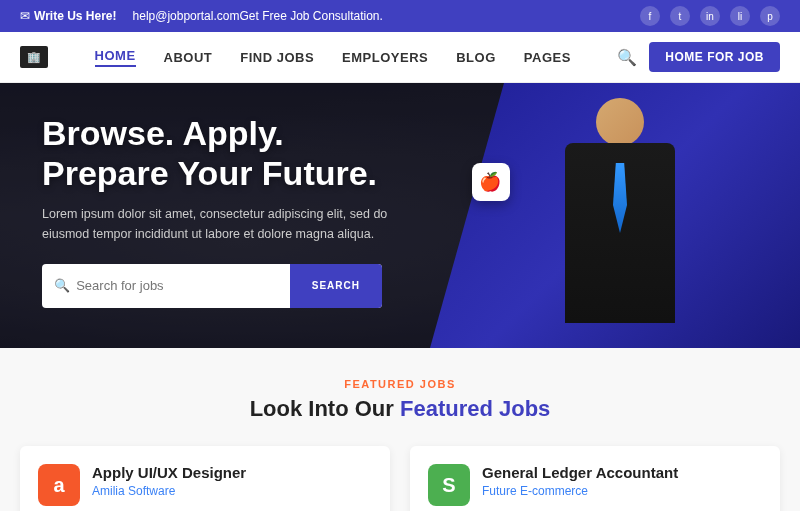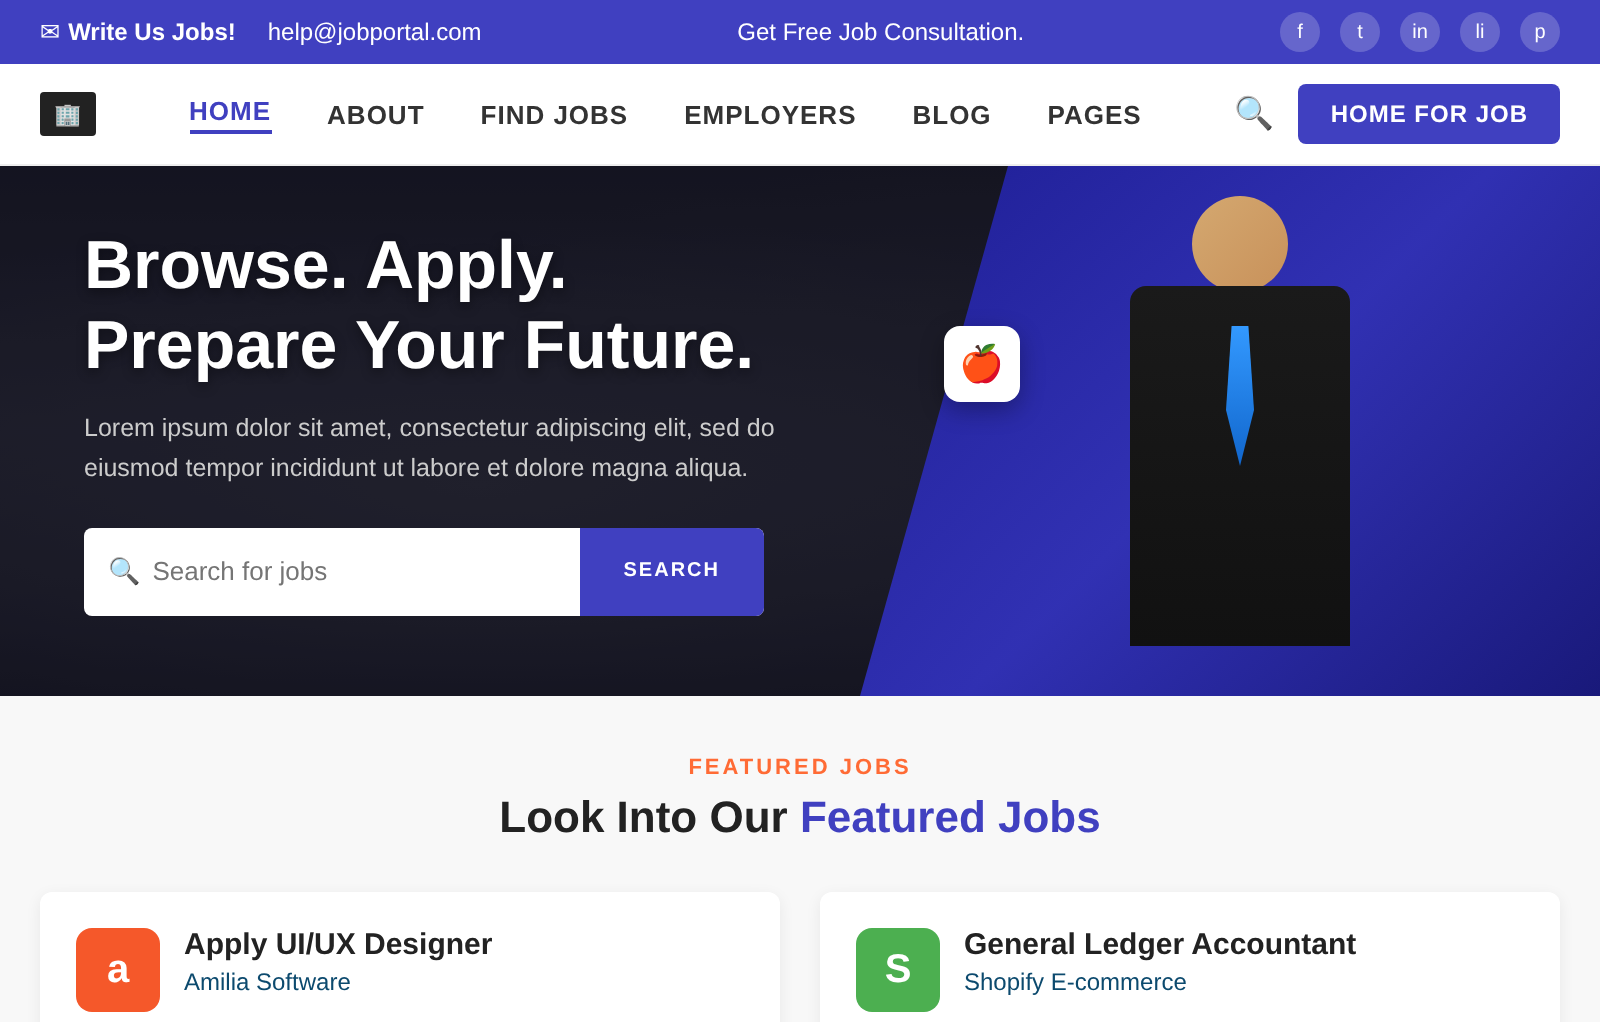--- a/index.html
+++ b/index.html
@@ -10,21 +10,21 @@
       background: #4040c0;
       color: #fff;
       font-size: 12px;
       padding: 6px 20px;
       display: flex;
       justify-content: space-between;
       align-items: center;
     }
     .top-bar-left { display: flex; gap: 16px; align-items: center; }
     .top-bar-left span { display: flex; align-items: center; gap: 4px; }
-    .top-bar-center { flex: 1; text-align: center; }
+    .top-bar-center { flex: 1; }
     .top-bar-right { display: flex; gap: 10px; align-items: center; }
     .social-icon {
       width: 20px; height: 20px; border-radius: 50%; background: rgba(255,255,255,0.2);
       display: flex; align-items: center; justify-content: center; font-size: 10px; cursor: pointer;
     }
 
     
     .navbar {
       background: #fff;
       padding: 10px 20px;
@@ -215,29 +215,29 @@
     }
     .company-logo {
       width: 42px; height: 42px; border-radius: 8px;
       display: flex; align-items: center; justify-content: center;
       font-size: 20px; font-weight: 700; color: #fff; flex-shrink: 0;
     }
     .logo-orange { background: #f5582a; }
     .logo-green { background: #4caf50; }
     .job-info { flex: 1; }
     .job-title { font-size: 15px; font-weight: 700; color: #222; margin-bottom: 3px; }
-    .company-name { font-size: 12px; color: #0c4a6e; }
+    .company-name { font-size: 12px; color: #3b82f6; }
   </style>
 </head>
 <body>
 
 <div class="top-bar">
   <div class="top-bar-left">
     <span>
-      ✉ <b>Write Us Jobs!</b>
+      ✉ <b>Write Us Here!</b>
     </span>
     <span>help@jobportal.com</span>
   </div>
   <div class="top-bar-center">
     <span>Get Free Job Consultation.</span>
   </div>
   <div class="top-bar-right">
     <div class="social-icon">f</div>
     <div class="social-icon">t</div>
     <div class="social-icon">in</div>
@@ -319,20 +319,20 @@
 
     </div>
 
     <div class="job-card">
       <div class="job-card-header">
         <div class="company-logo logo-green">
           <span>S</span>
         </div>
         <div class="job-info">
           <div class="job-title">General Ledger Accountant</div>
-          <div class="company-name">Shopify E-commerce</div>
+          <div class="company-name">Future E-commerce</div>
         </div>
       </div>
 
     </div>
 
   </div>
 </section>
 
 </body></html>

